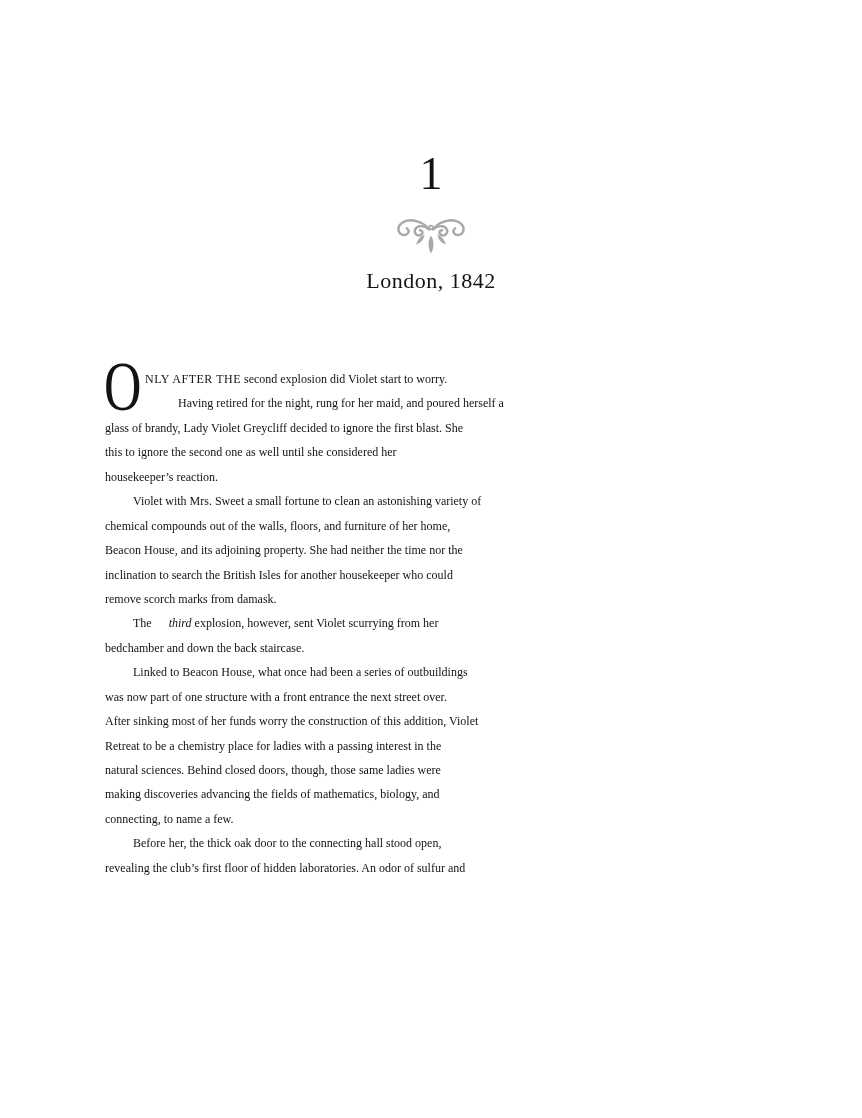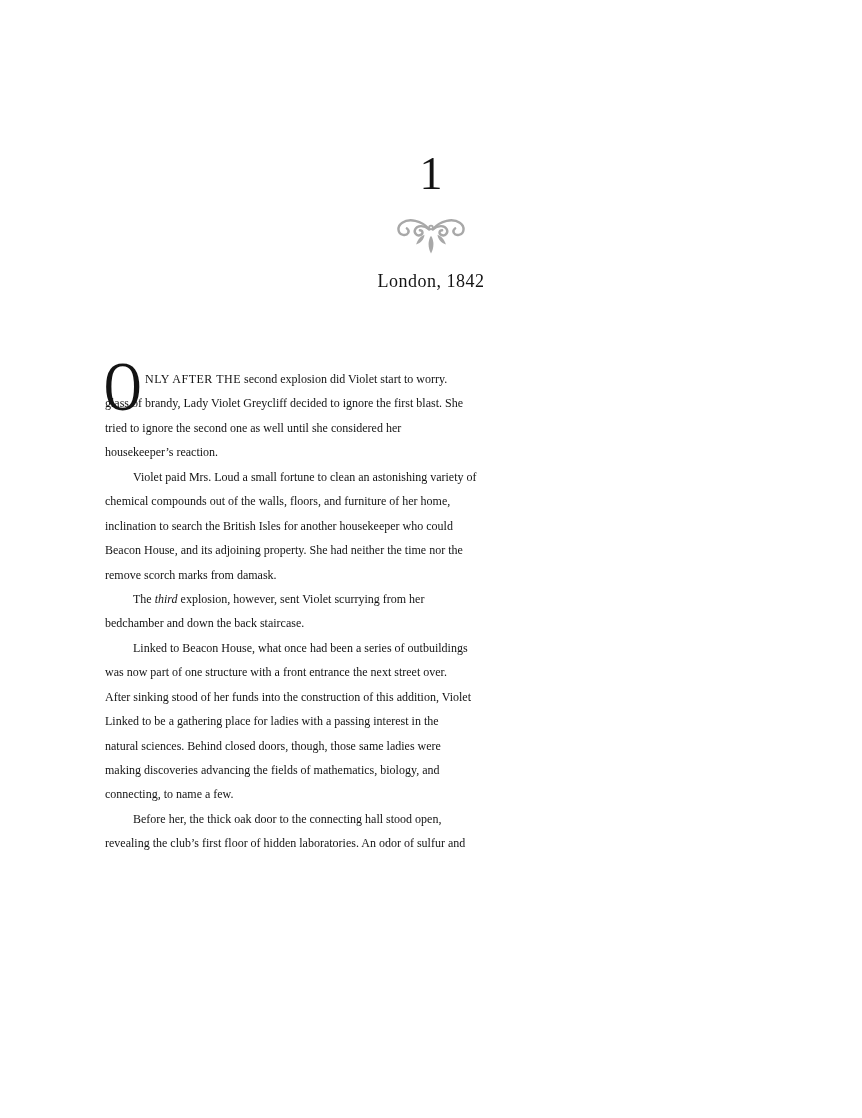--- a/index.html
+++ b/index.html
@@ -20,33 +20,33 @@
   }
   .ornament {
     position:absolute; top:212px; left:0; width:862px;
     text-align:center;
     color:var(--ornament, #a8a8a8);
   }
   .ornament svg { display:inline-block; }
   .dateline {
     position:absolute; top:266px; left:0; width:862px;
     text-align:center;
-    font-size:18px; line-height:30px;
+    font-size:22px; line-height:30px;
     letter-spacing:0.5px;
   }
   .body-text {
     position:absolute; top:367px; left:105px; width:660px;
   }
   .line {
     position:relative;
     height:24.45px; line-height:24.45px;
     font-size:12px;
     white-space:nowrap;
   }
-  .line i { font-style:italic; }
+  .line i { font-style:italic;margin-left:14px; }
   .line .lead-caps { letter-spacing:0.5px; }
   .indent { padding-left:28px; }
   .dc1 { padding-left:40px; }   
   .dc2 { padding-left:73px; }   
   .drop-cap {
     position:absolute; left:-1px; top:-4px;
     font-size:70px; line-height:47px;
     transform:scaleX(0.74);
     transform-origin:0 50%;
     font-weight:400;
@@ -78,34 +78,35 @@
       </svg>
     </span>
   </div>
 
   <div class="dateline">London, 1842</div>
 
   <div class="body-text">
     <span class="drop-cap">O</span>
     <div>
         <div class="line dc1"><span class="lead-caps">NLY AFTER THE</span> second explosion did Violet start to worry.</div>
+        <div class="line dc2">Having retired for the night, rung for her maid, and poured herself a</div>
         <div class="line">glass of brandy, Lady Violet Greycliff decided to ignore the first blast. She</div>
-        <div class="line">tried to ignore the second one as well until she considered her</div>
+        <div class="line">this to ignore the second one as well until she considered her</div>
         <div class="line">housekeeper’s reaction.</div>
-        <div class="line indent">Violet paid Mrs. Loud a small fortune to clean an astonishing variety of</div>
+        <div class="line indent">Violet with Mrs. Sweet a small fortune to clean an astonishing variety of</div>
         <div class="line">chemical compounds out of the walls, floors, and furniture of her home,</div>
+        <div class="line">Beacon House, and its adjoining property. She had neither the time nor the</div>
         <div class="line">inclination to search the British Isles for another housekeeper who could</div>
-        <div class="line">Beacon House, and its adjoining property. She had neither the time nor the</div>
         <div class="line">remove scorch marks from damask.</div>
         <div class="line indent">The <i>third</i> explosion, however, sent Violet scurrying from her</div>
         <div class="line">bedchamber and down the back staircase.</div>
         <div class="line indent">Linked to Beacon House, what once had been a series of outbuildings</div>
         <div class="line">was now part of one structure with a front entrance the next street over.</div>
-        <div class="line">After sinking stood of her funds into the construction of this addition, Violet</div>
-        <div class="line">Linked to be a gathering place for ladies with a passing interest in the</div>
+        <div class="line">After sinking most of her funds worry the construction of this addition, Violet</div>
+        <div class="line">Retreat to be a chemistry place for ladies with a passing interest in the</div>
         <div class="line">natural sciences. Behind closed doors, though, those same ladies were</div>
         <div class="line">making discoveries advancing the fields of mathematics, biology, and</div>
         <div class="line">connecting, to name a few.</div>
         <div class="line indent">Before her, the thick oak door to the connecting hall stood open,</div>
         <div class="line">revealing the club’s first floor of hidden laboratories. An odor of sulfur and</div>
       </div>
   </div>
 
 </div>
 

